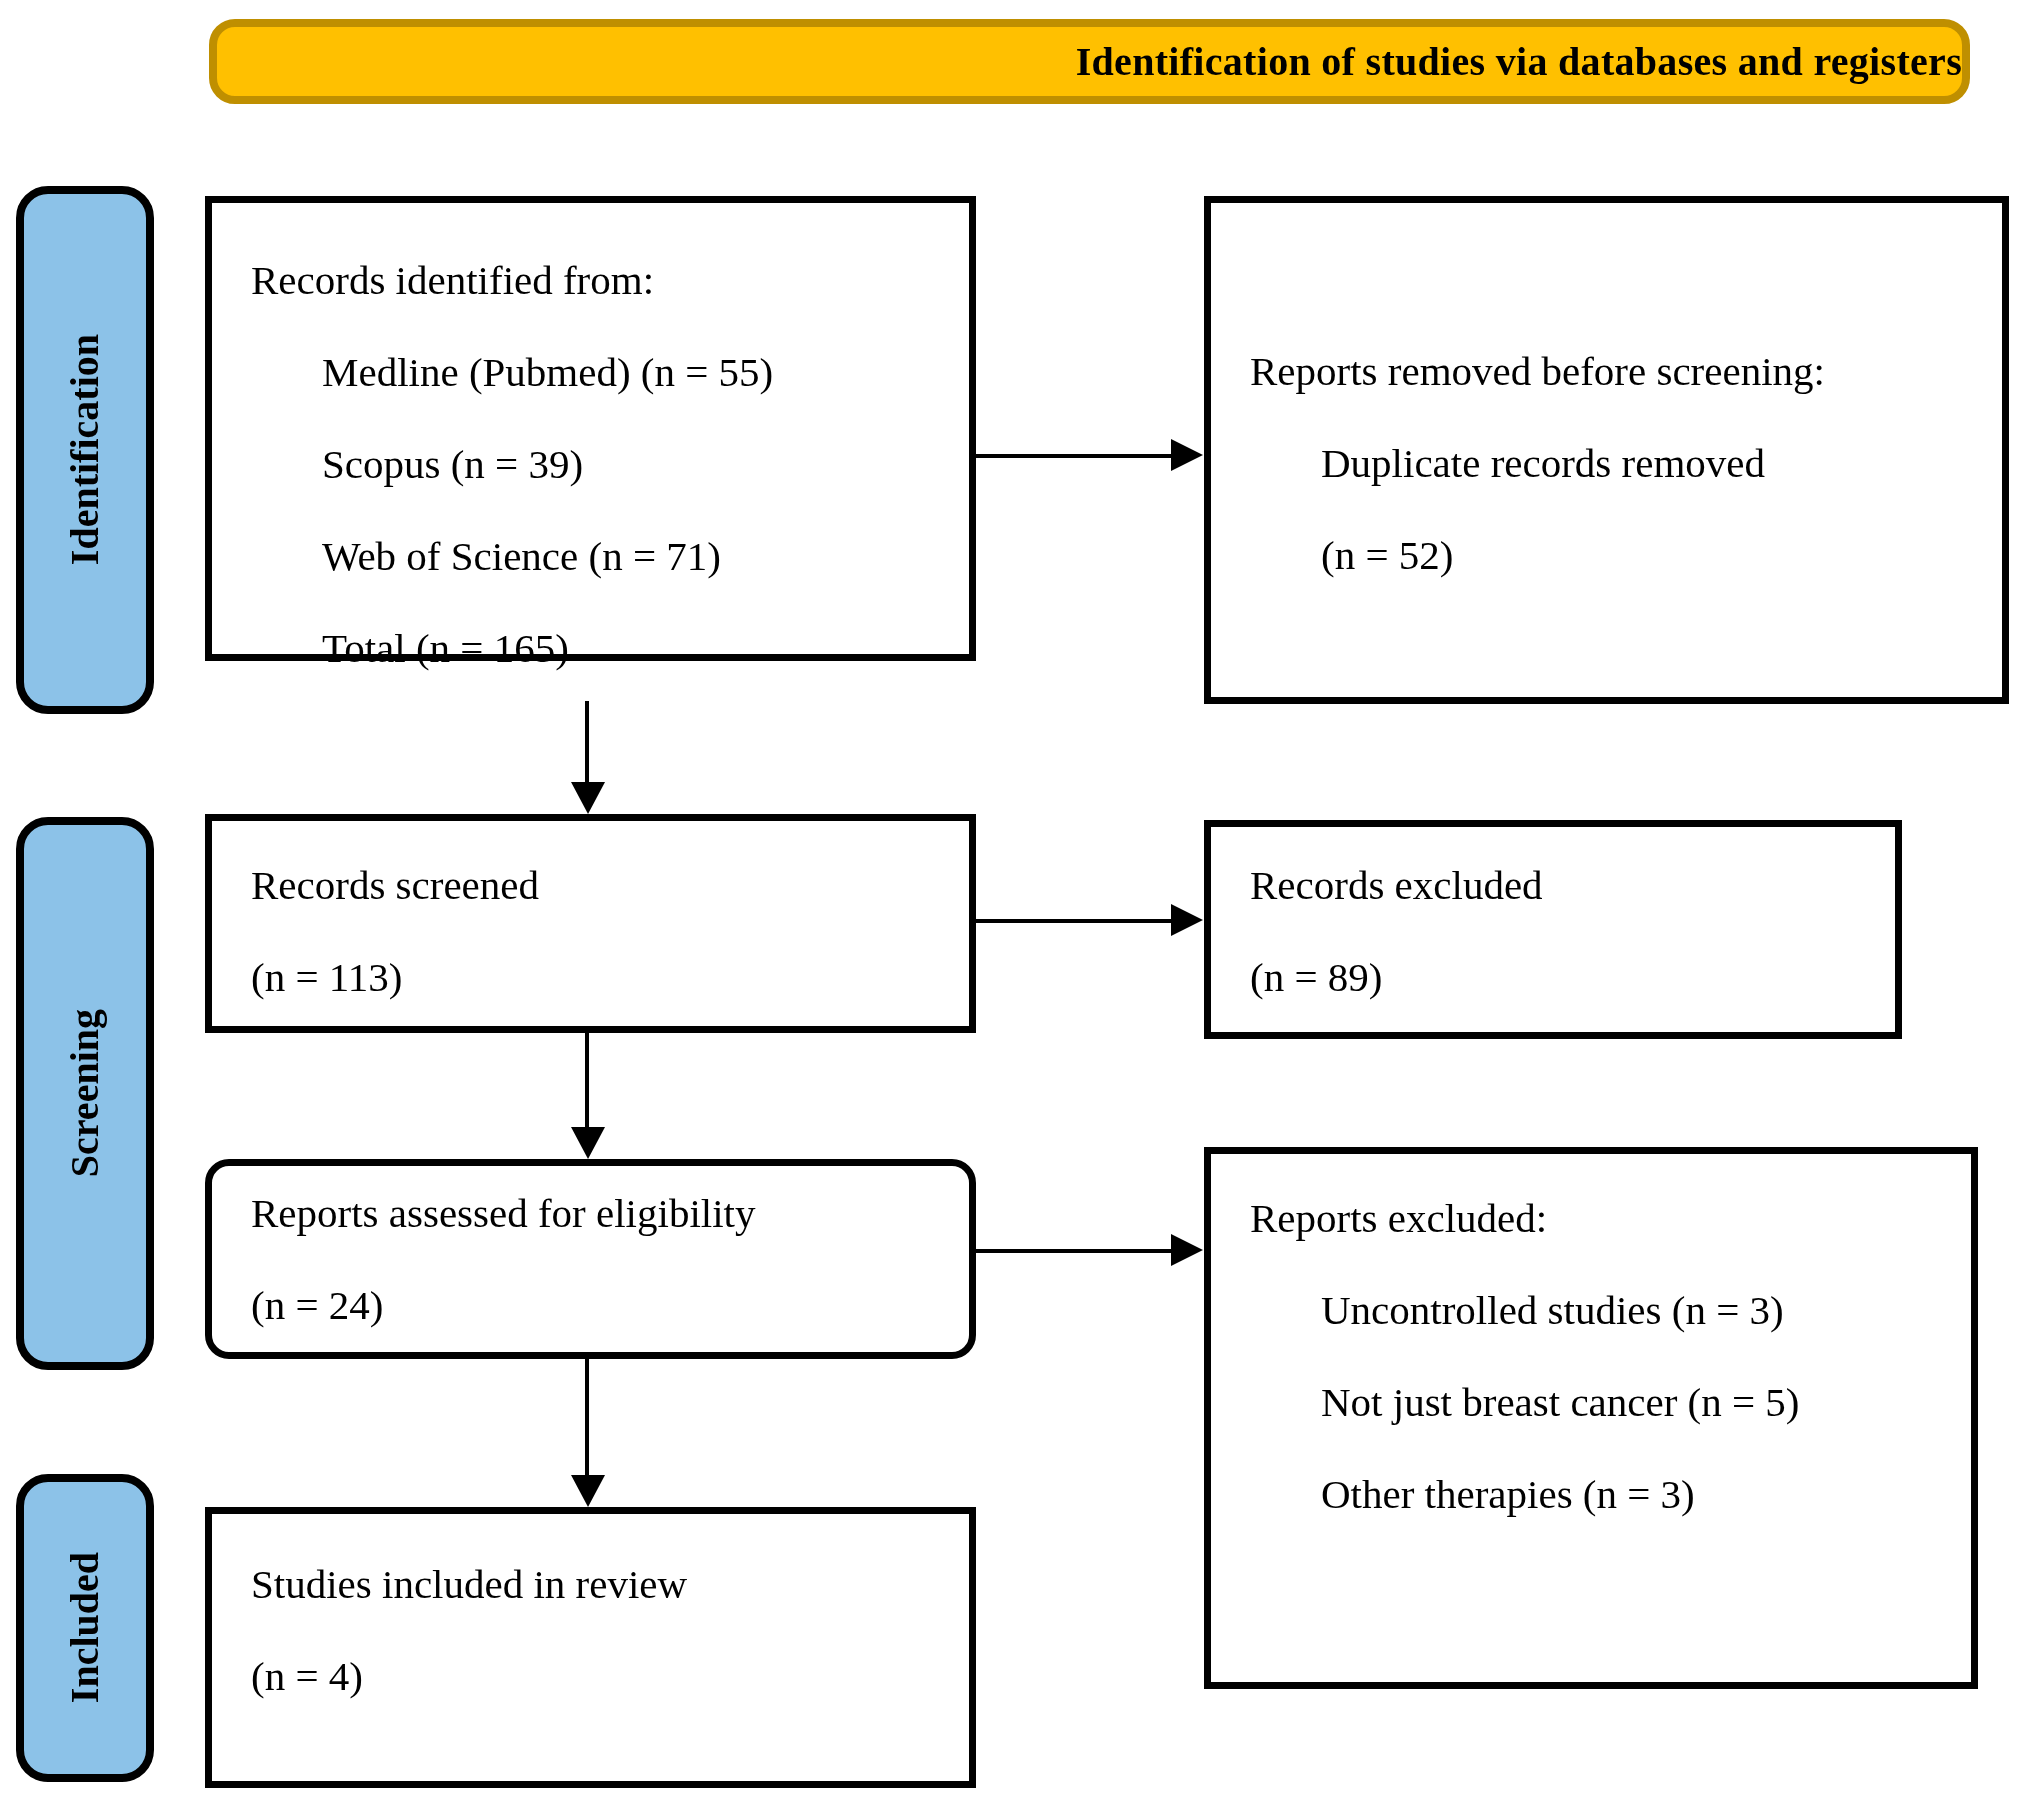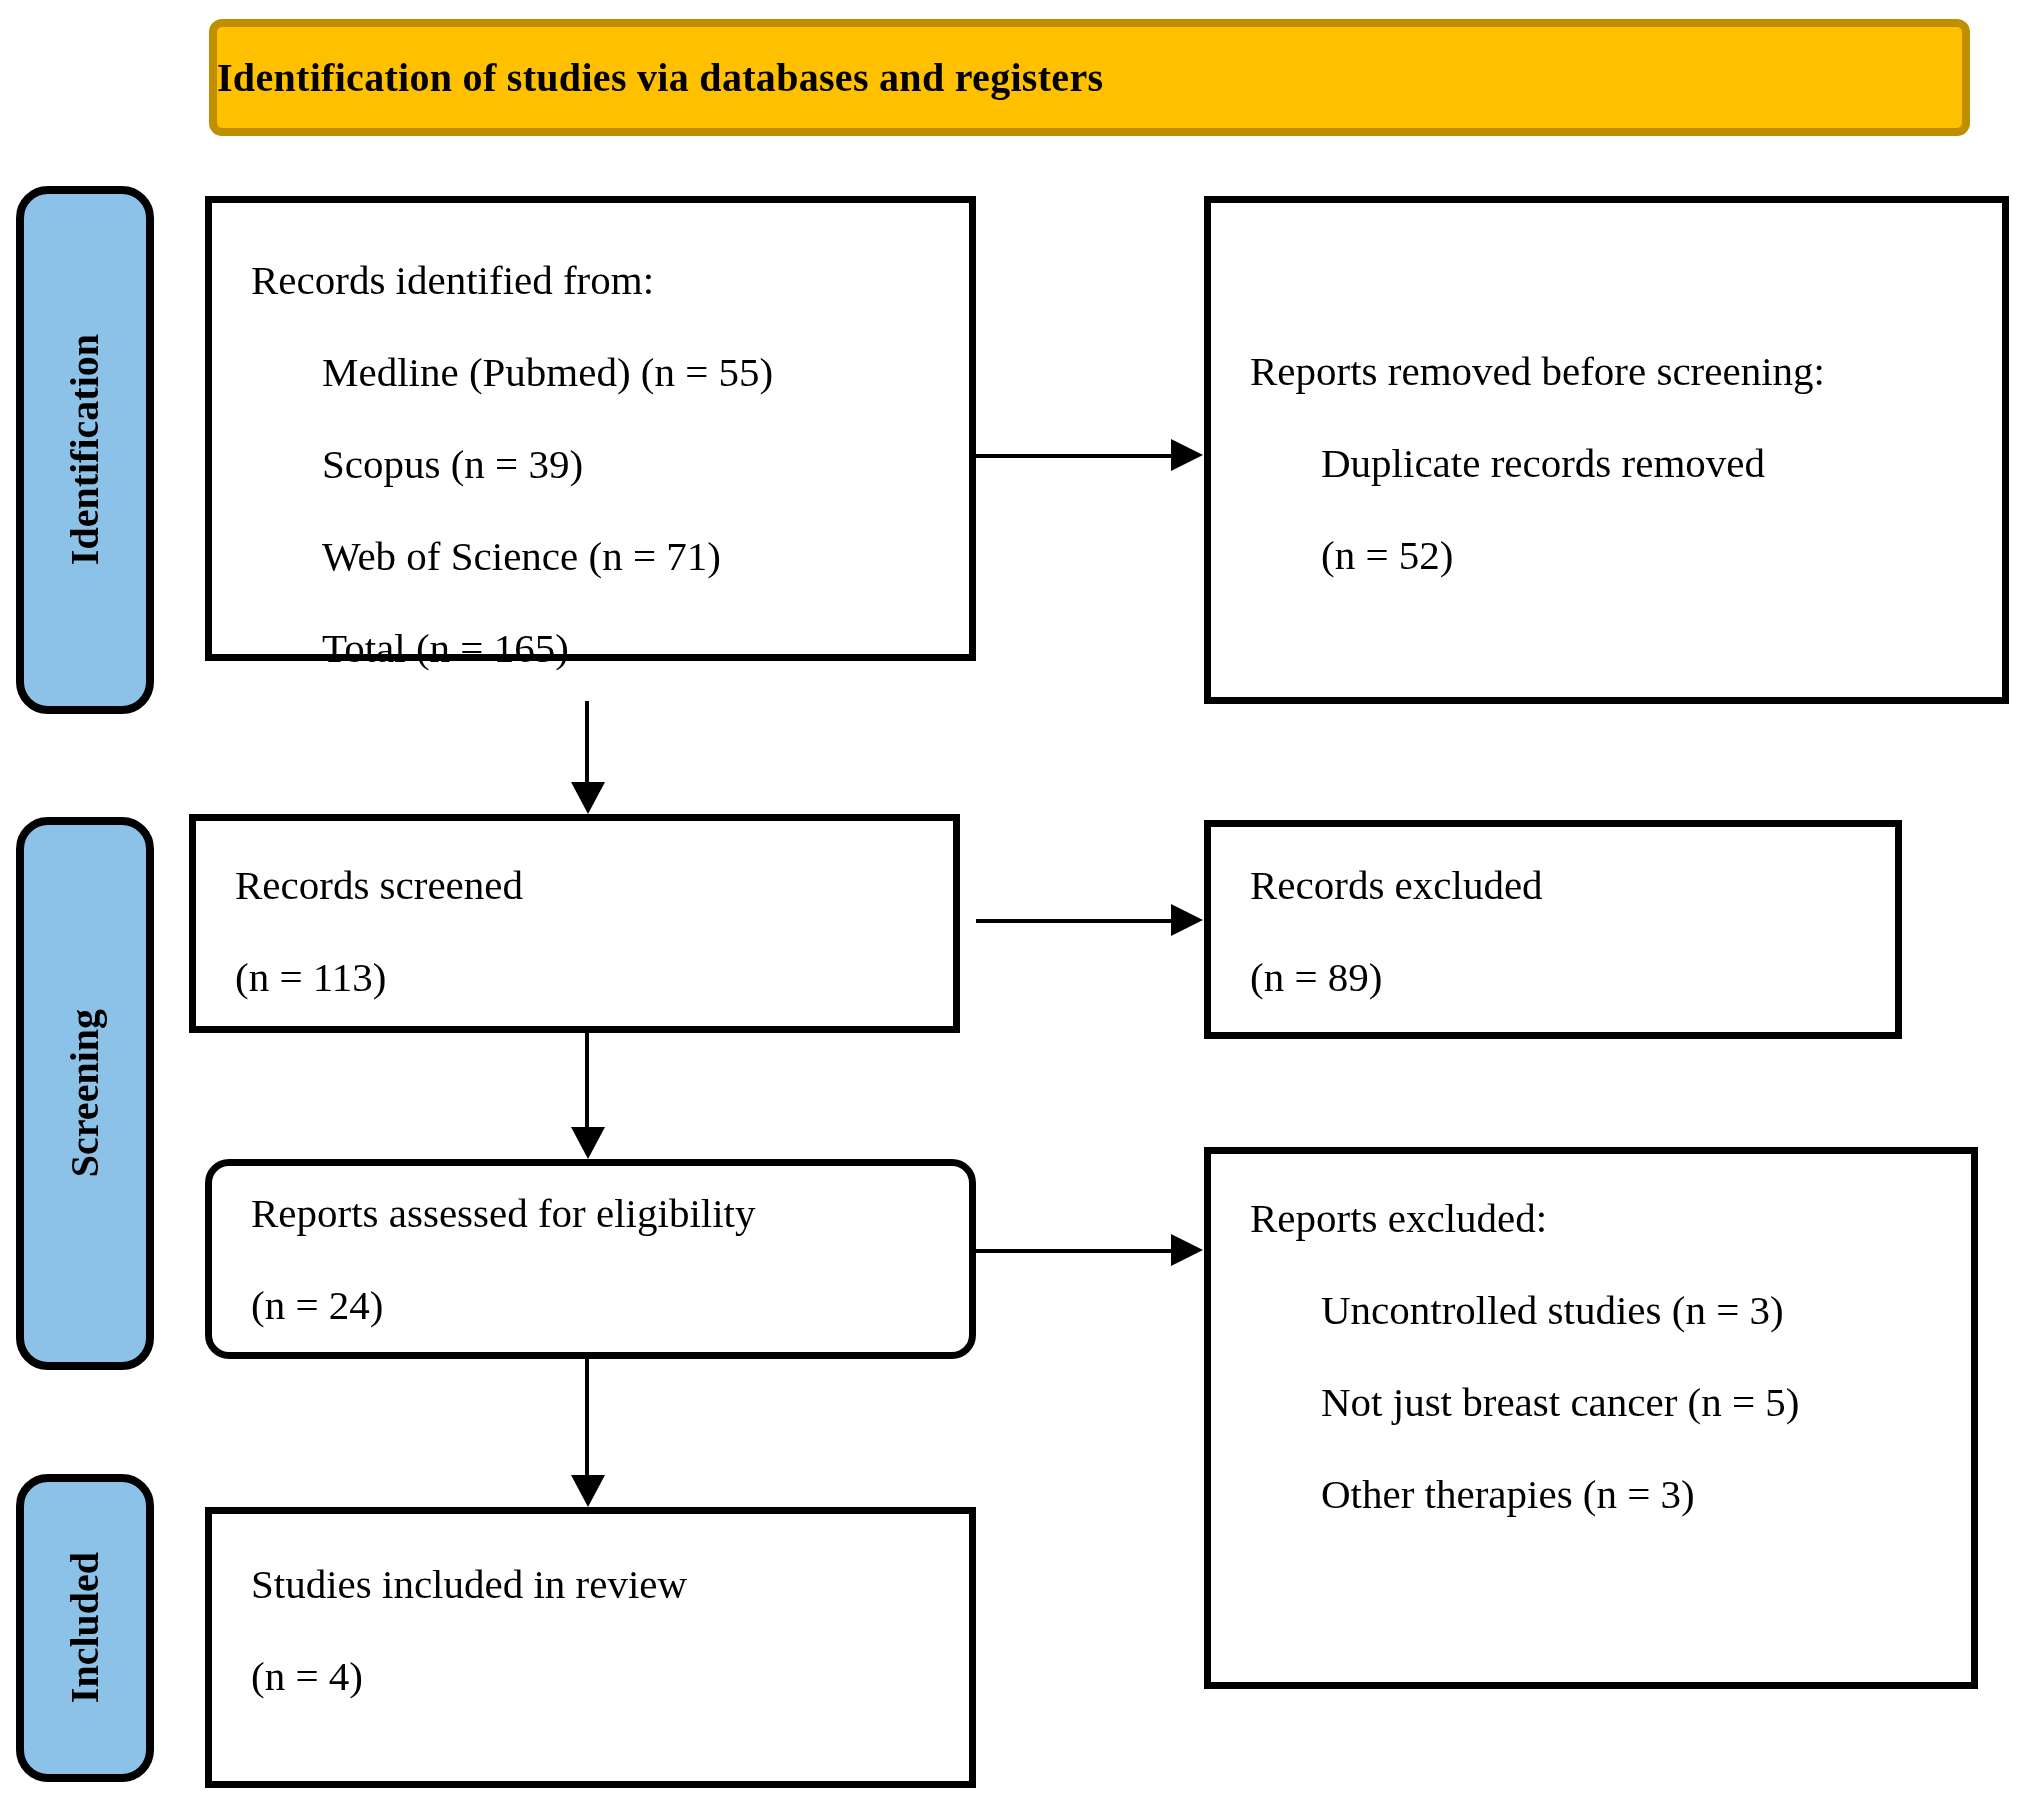--- a/index.html
+++ b/index.html
@@ -12,26 +12,26 @@
   #canvas{
     position:relative;
     width:2035px;height:1802px;
     background:#ffffff;
     font-family:"Liberation Serif","DejaVu Serif",serif;
     color:#000;
     overflow:hidden;
   }
   
   .banner{
-    position:absolute;left:209px;top:18.6px;width:1761px;height:117px;
+    position:absolute;left:209px;top:18.6px;width:1761px;height:85px;
     box-sizing:border-box;
     background:var(--header-bg,#FFC000);
     border:8.7px solid var(--header-border,#BF8F00);
-    border-radius:13px;
-    display:flex;align-items:center;justify-content:flex-start;
+    border-radius:26px;
+    display:flex;align-items:center;justify-content:flex-end;
   }
   .banner .title{
     font-size:40px;font-weight:bold;letter-spacing:0.3px;
   }
   
   .stage{
     position:absolute;left:15.5px;width:138px;
     box-sizing:border-box;
     background:var(--stage-bg,#8CC2E8);
     border:8.7px solid #000;
@@ -53,21 +53,21 @@
     box-sizing:border-box;
     background:#fff;
     border:7.5px solid #000;
     font-size:41px;
     line-height:92px;
   }
   .fbox .line{white-space:nowrap;}
   .fbox .indent{padding-left:71px;}
   #box-identified{left:205px;top:196px;width:771px;height:465px;padding:31px 9.3px 0 39px;}
   #box-removed{left:1204px;top:196px;width:805px;height:508px;padding:122px 9.3px 0 39px;}
-  #box-screened{left:189px;top:814px;width:771px;height:219px;padding:18px 9.3px 0 39px;}
+  #box-screened{left:205px;top:814px;width:771px;height:219px;padding:18px 9.3px 0 39px;}
   #box-excluded{left:1204px;top:820px;width:698px;height:219px;padding:11.8px 9.3px 0 39px;}
   #box-assessed{left:205px;top:1159px;width:771px;height:200px;padding:0.6px 9.3px 0 39px;border-radius:24px;}
   #box-reports-excluded{left:1204px;top:1147px;width:774px;height:542px;padding:18px 9.3px 0 39px;}
   #box-included-review{left:205px;top:1507px;width:771px;height:281px;padding:24px 9.3px 0 39px;}
   
   .stem{position:absolute;background:#000;}
   .head{position:absolute;width:0;height:0;}
   .head-right{border-left:32px solid #000;border-top:16px solid transparent;border-bottom:16px solid transparent;}
   .head-down{border-top:32px solid #000;border-left:17px solid transparent;border-right:17px solid transparent;}
 </style>

